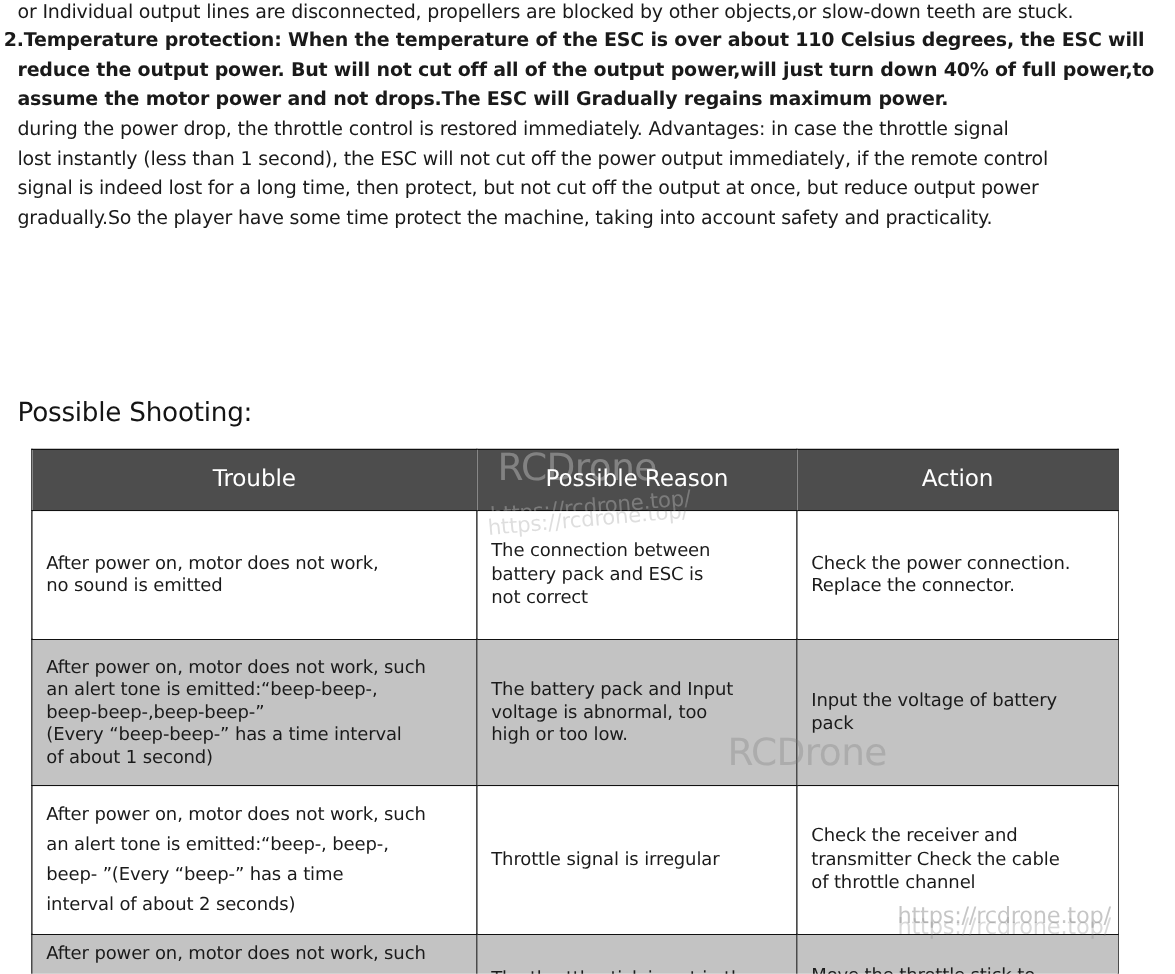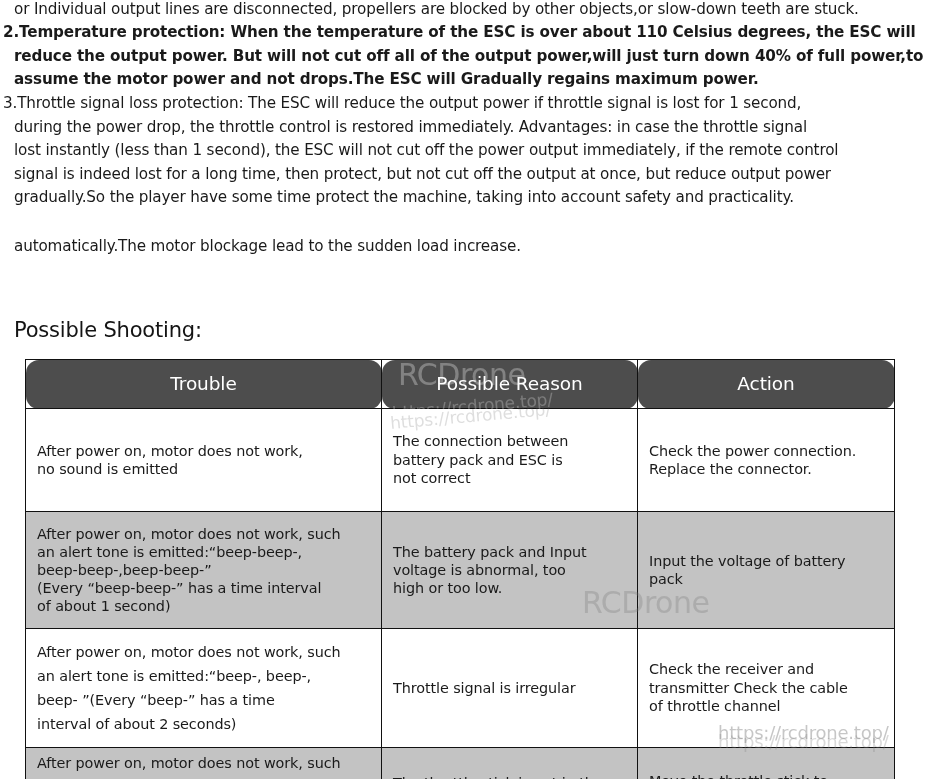--- a/index.html
+++ b/index.html
@@ -76,21 +76,20 @@
   }
   table.ts-table thead th {
     background: #4d4d4d;
     color: #ffffff;
     text-align: center;
     font-weight: normal;
     font-size: 18.5px;
     height: 40px;
     padding: 4px 8px;
     border-color: #111111;
-    border-radius: 13px;
   }
   tr.row-white td { background: #ffffff; }
   tr.row-gray td  { background: #c3c3c3; }
 
   td .cell-line { display: block; white-space: nowrap; }
   td.mid { vertical-align: middle; }
 
   tr.r1 td { height: 90px; }
   tr.r2 td { height: 104px; }
   tr.r3 td { height: 106px; }
@@ -160,29 +159,27 @@
     <span class="ln">or Individual output lines are disconnected, propellers are blocked by other objects,or slow-down teeth are stuck.</span>
   </div>
 
   <div class="para" style="position:absolute;left:0;top:21px;font-weight:bold;">
     <span class="ln hang">2.Temperature protection: When the temperature of the ESC is over about 110 Celsius degrees, the ESC will</span>
     <span class="ln">reduce the output power. But will not cut off all of the output power,will just turn down 40% of full power,to</span>
     <span class="ln">assume the motor power and not drops.The ESC will Gradually regains maximum power.</span>
   </div>
 
   <div class="para" style="position:absolute;left:0;top:92px;">
-    <span class="ln hang">3.Throttle signal loss protection: The ESC will reduce the output power if throttle signal is lost for 1 second,</span>
     <span class="ln">during the power drop, the throttle control is restored immediately. Advantages: in case the throttle signal</span>
     <span class="ln">lost instantly (less than 1 second), the ESC will not cut off the power output immediately, if the remote control</span>
     <span class="ln">signal is indeed lost for a long time, then protect, but not cut off the output at once, but reduce  output power</span>
     <span class="ln">gradually.So the player have some time protect the machine, taking into account safety and practicality.</span>
   </div>
 
   <div class="para" style="position:absolute;left:0;top:235px;">
-    <span class="ln">automatically.The motor blockage lead to the sudden load increase.</span>
   </div>
 
 </div>
 
 <div class="section-heading">Possible Shooting:</div>
 
 <div class="tbl-wrap">
   <table class="ts-table">
     <colgroup>
       <col class="c1">

